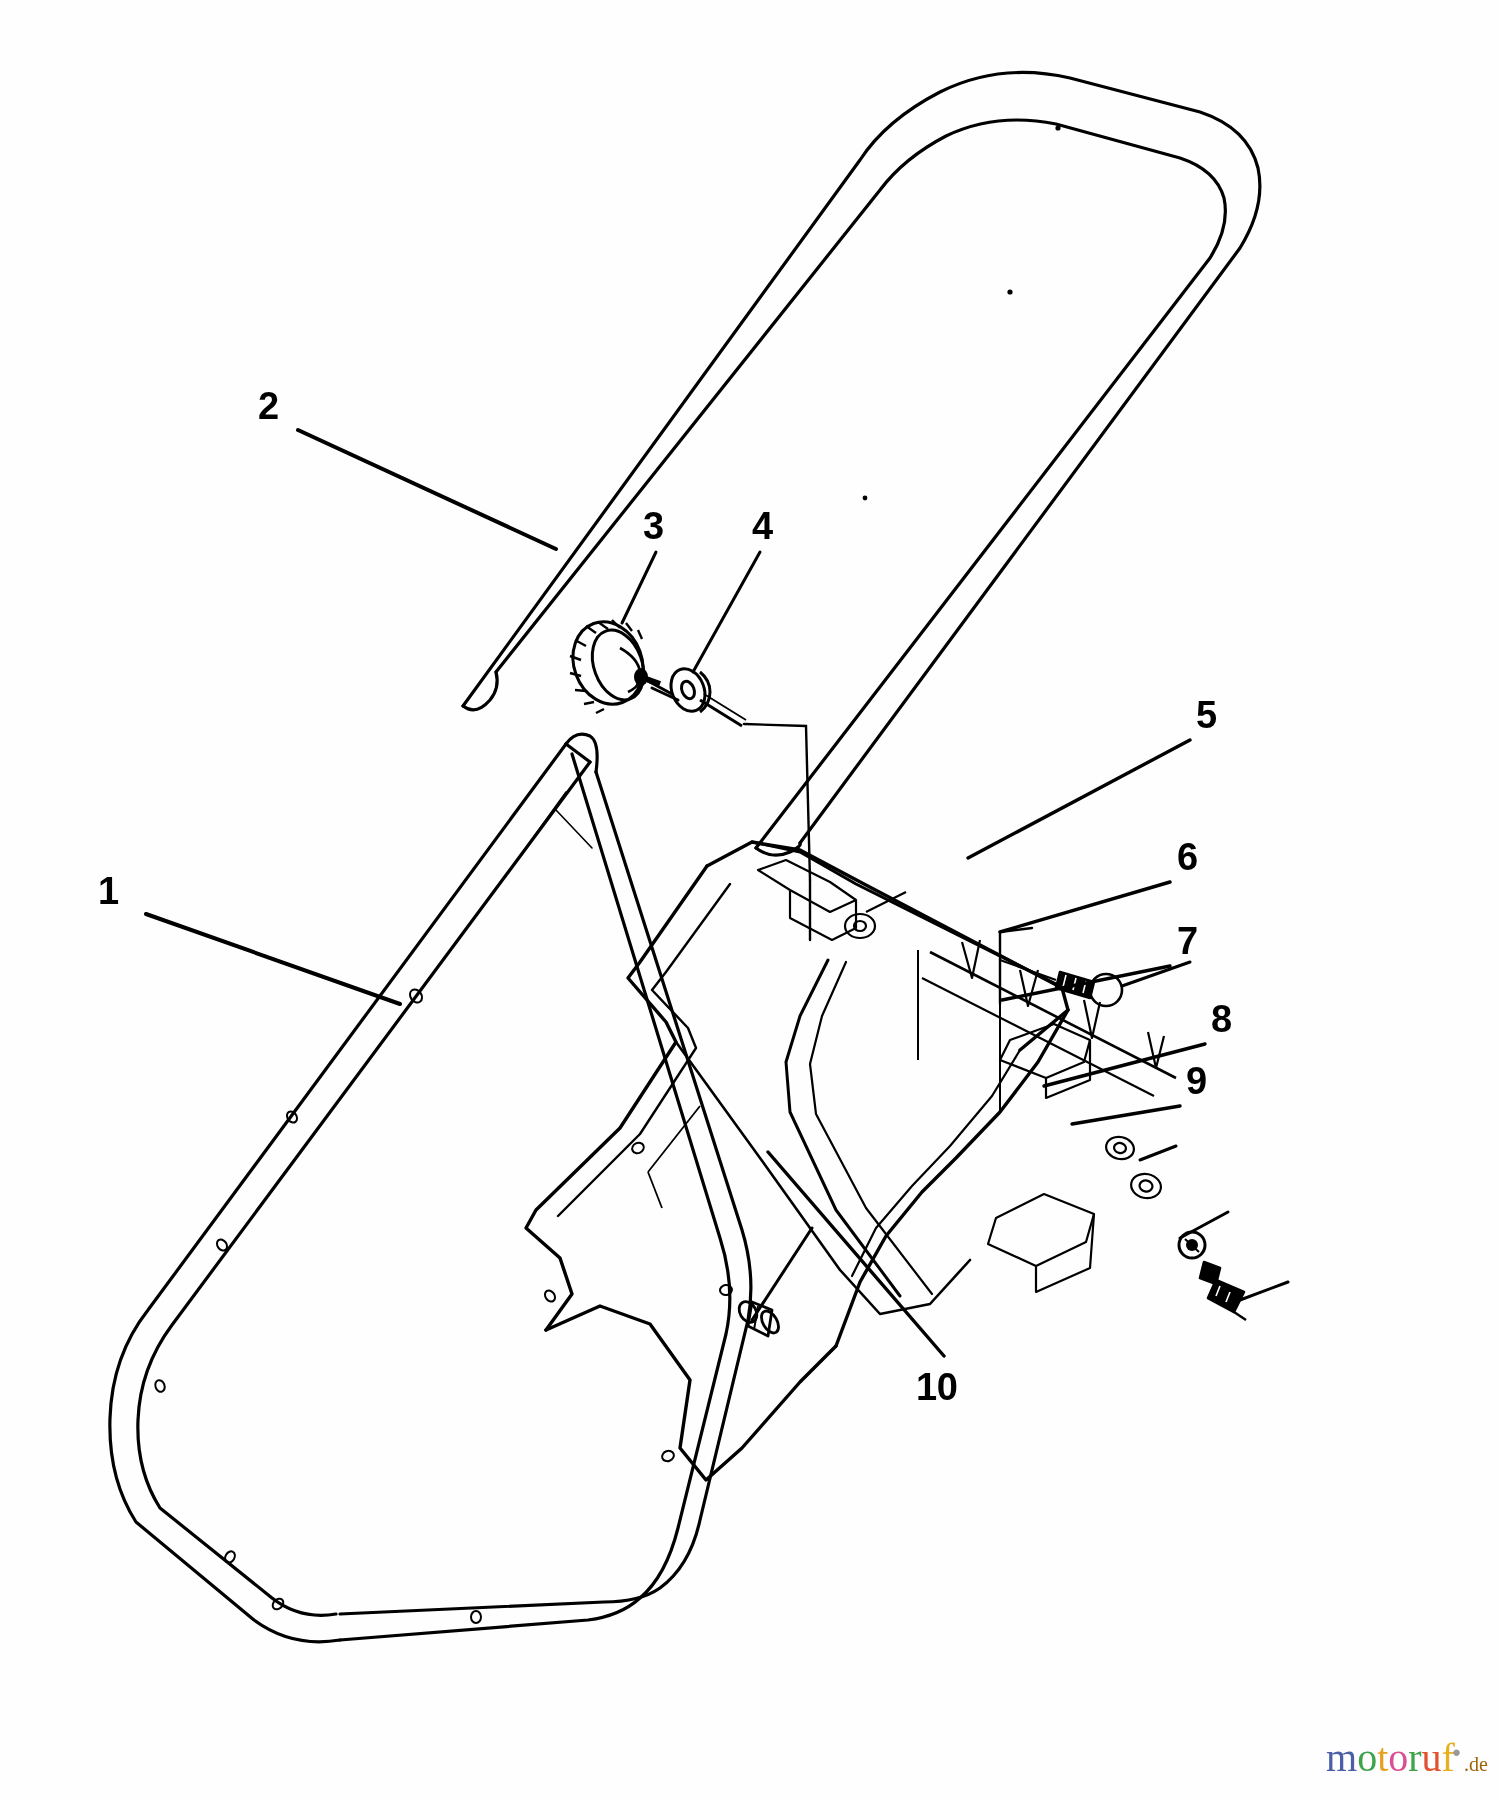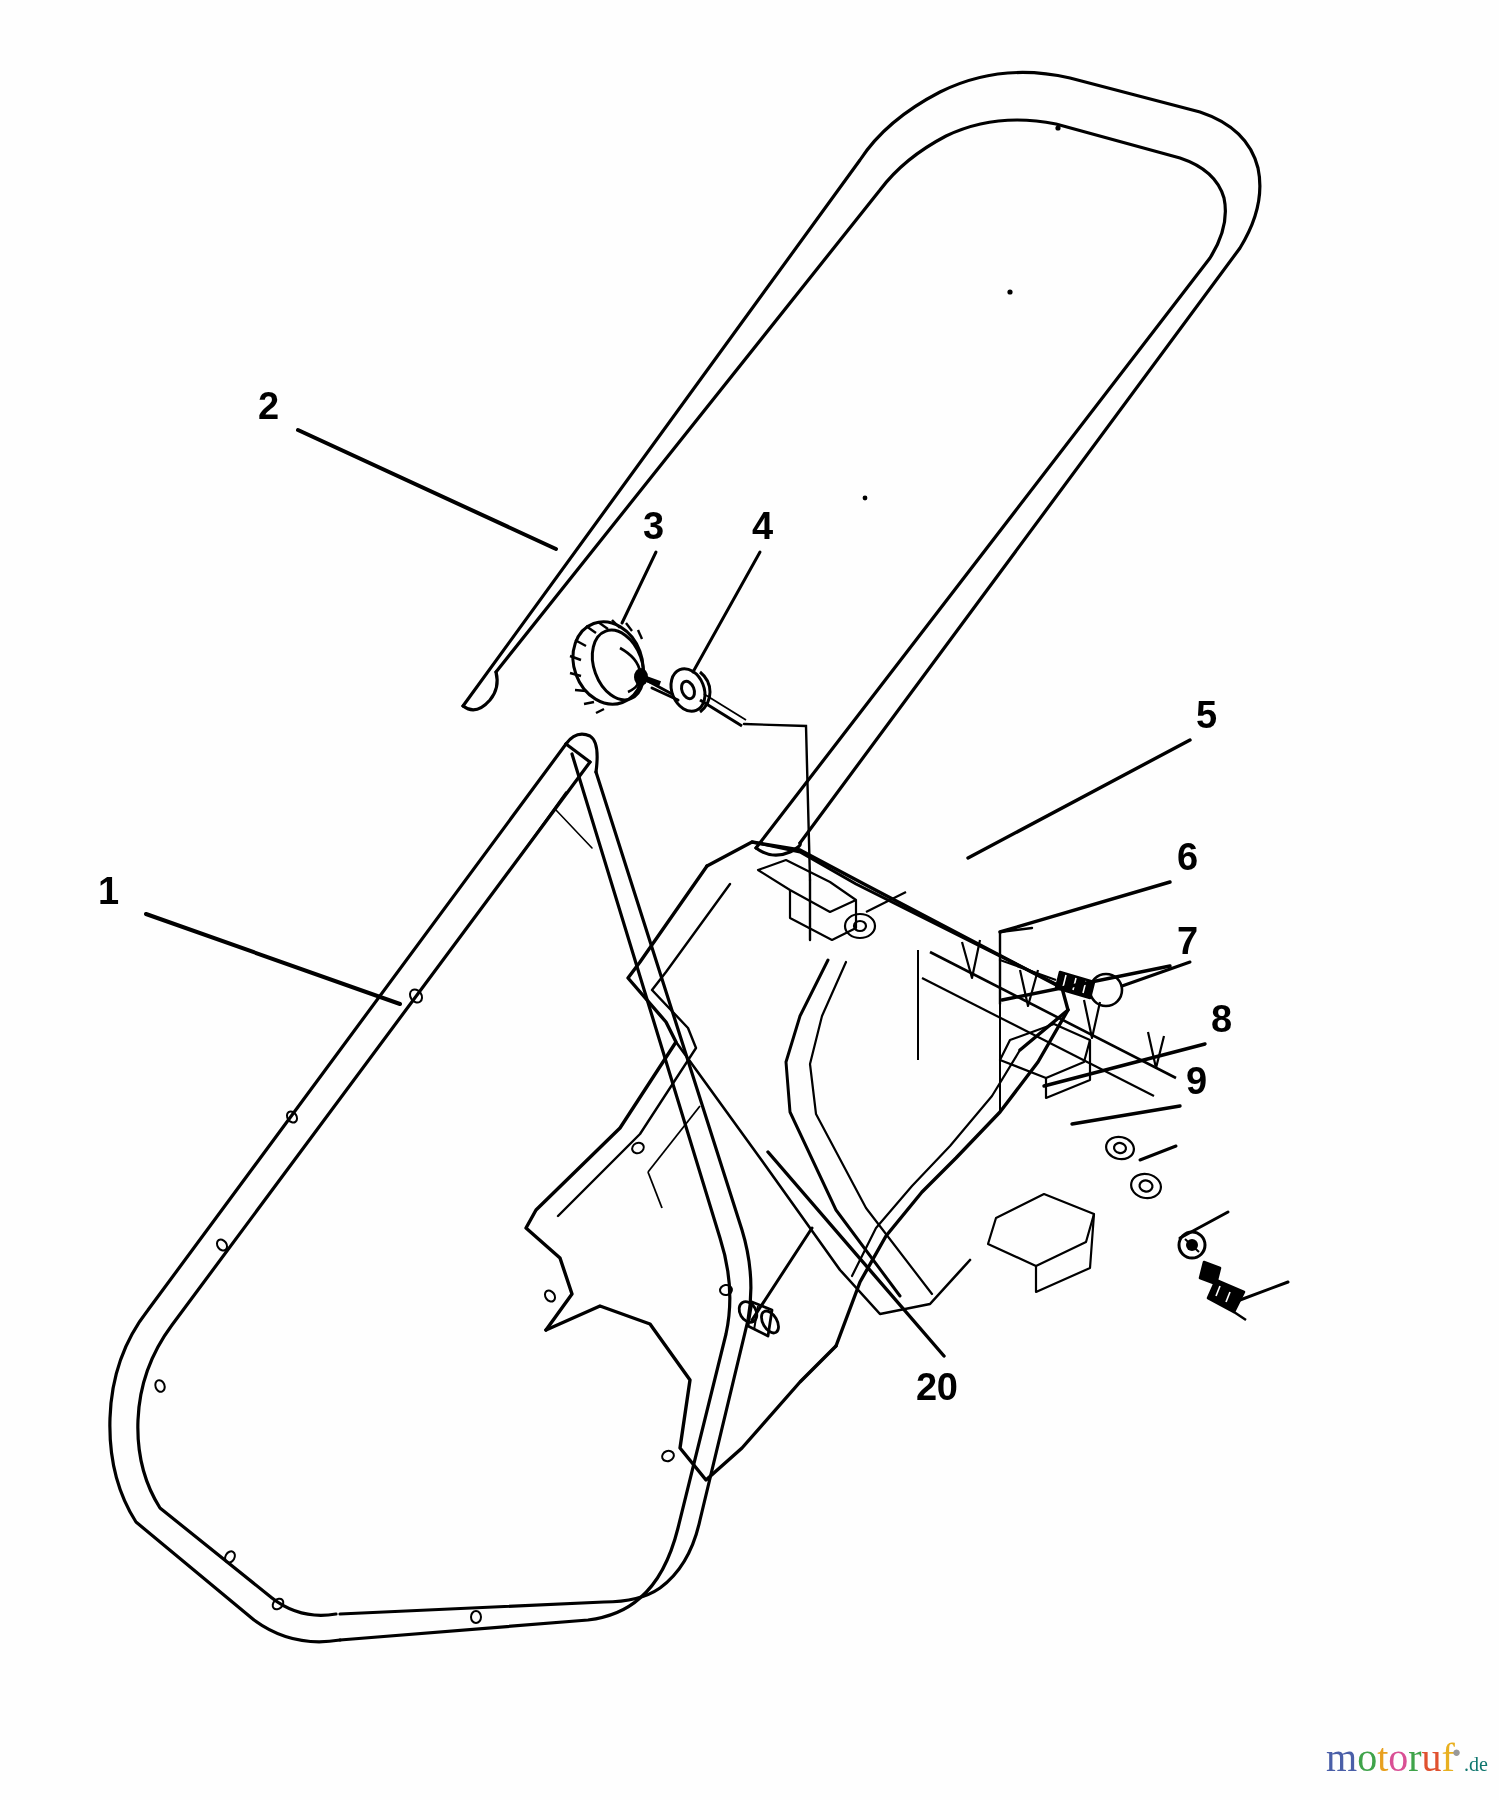--- a/index.html
+++ b/index.html
@@ -41,21 +41,21 @@
     top: 1738px;
     font-family: "Liberation Serif", serif;
     font-size: 40px;
     line-height: 1;
     white-space: nowrap;
     user-select: none;
   }
   #watermark .wm-letter { font-weight: 400; }
   #watermark .wm-tld {
     font-size: 20px;
-    color: #0f766e;
+    color: #a16207;
   }
   #watermark .wm-dot {
     position: relative;
     top: -14px;
     left: -3px;
     font-size: 15px;
     color: #999999;
   }
 </style>
 </head>
@@ -379,19 +379,19 @@
 
   <div class="callout-label" style="left:98px;  top:872px;">1</div>
   <div class="callout-label" style="left:258px; top:387px;">2</div>
   <div class="callout-label" style="left:643px; top:507px;">3</div>
   <div class="callout-label" style="left:752px; top:507px;">4</div>
   <div class="callout-label" style="left:1196px;top:696px;">5</div>
   <div class="callout-label" style="left:1177px;top:838px;">6</div>
   <div class="callout-label" style="left:1177px;top:922px;">7</div>
   <div class="callout-label" style="left:1211px;top:1000px;">8</div>
   <div class="callout-label" style="left:1186px;top:1062px;">9</div>
-  <div class="callout-label" style="left:916px; top:1368px;">20</div>
+  <div class="callout-label" style="left:916px; top:1368px;">10</div>
 
   <div id="watermark">
     <span class="wm-letter" style="color:#4a5fa8">m</span><span class="wm-letter" style="color:#3fa34a">o</span><span class="wm-letter" style="color:#e8a020">t</span><span class="wm-letter" style="color:#d94f94">o</span><span class="wm-letter" style="color:#3fa34a">r</span><span class="wm-letter" style="color:#e0512f">u</span><span class="wm-letter" style="color:#e8b020">f</span><span class="wm-dot">●</span><span class="wm-tld">.de</span>
   </div>
 
 </div>
 
 </body></html>

